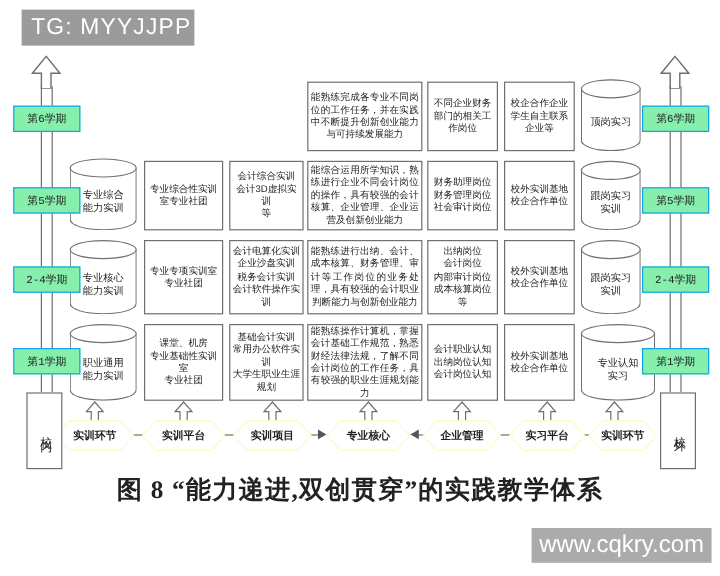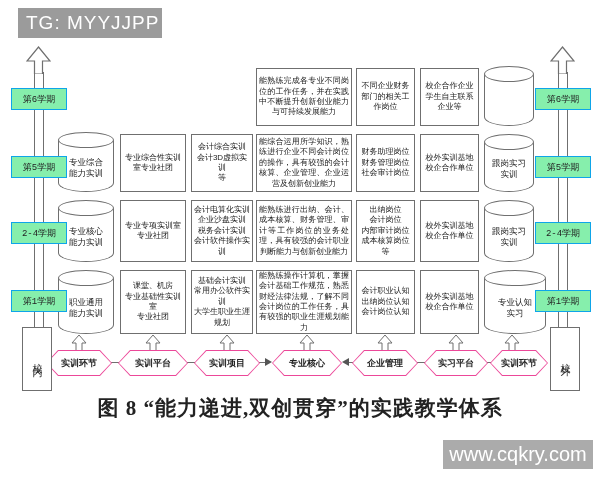--- a/index.html
+++ b/index.html
@@ -45,21 +45,21 @@
   .cyl .cyl-top{
     position:absolute;top:0;left:0;right:0;height:16px;background:#fff;
     border:1px solid #6f6f6f;border-radius:50%;box-sizing:border-box;
   }
   .cyl .cyl-label{
     position:absolute;top:15px;left:2px;right:2px;bottom:3px;z-index:2;
     display:flex;align-items:center;justify-content:center;text-align:center;
     font-size:8.5px;line-height:1.35;white-space:pre-line;
   }
   
-  .hex{height:26px;background:#ec4899;clip-path:polygon(12px 0,calc(100% - 12px) 0,100% 50%,calc(100% - 12px) 100%,12px 100%,0 50%);z-index:2;}
+  .hex{height:26px;background:#fef9c3;clip-path:polygon(12px 0,calc(100% - 12px) 0,100% 50%,calc(100% - 12px) 100%,12px 100%,0 50%);z-index:2;}
   .hex .hex-in{
     position:absolute;inset:1px;background:#fff;
     clip-path:polygon(11.4px 0,calc(100% - 11.4px) 0,100% 50%,calc(100% - 11.4px) 100%,11.4px 100%,0 50%);
     display:flex;align-items:center;justify-content:center;font-size:9px;font-weight:bold;
   }
   .link{height:1px;background:#6f6f6f;top:362px;z-index:1;}
   .tri{width:0;height:0;top:358px;z-index:1;}
   .tri-r{border-top:4px solid transparent;border-bottom:4px solid transparent;border-left:7px solid #555;}
   .tri-l{border-top:4px solid transparent;border-bottom:4px solid transparent;border-right:7px solid #555;}
   .caption{
@@ -152,20 +152,21 @@
 <div class="abs box" style="left:420px;top:134px;width:59px;height:58px;">校外实训基地
 校企合作单位</div>
 <div class="abs box" style="left:420px;top:200px;width:59px;height:62px;">校外实训基地
 校企合作单位</div>
 <div class="abs box" style="left:420px;top:270px;width:59px;height:64px;">校外实训基地
 校企合作单位</div>
 
 <div class="abs cyl" style="left:484px;top:66px;width:50px;height:60px;">
   <div class="cyl-body"></div>
   <div class="cyl-top"></div>
+  <div class="cyl-label">顶岗实习</div>
 </div>
 <div class="abs cyl" style="left:484px;top:134px;width:50px;height:58px;">
   <div class="cyl-body"></div>
   <div class="cyl-top"></div>
   <div class="cyl-label">跟岗实习
 实训</div>
 </div>
 <div class="abs cyl" style="left:484px;top:200px;width:50px;height:62px;">
   <div class="cyl-body"></div>
   <div class="cyl-top"></div>

